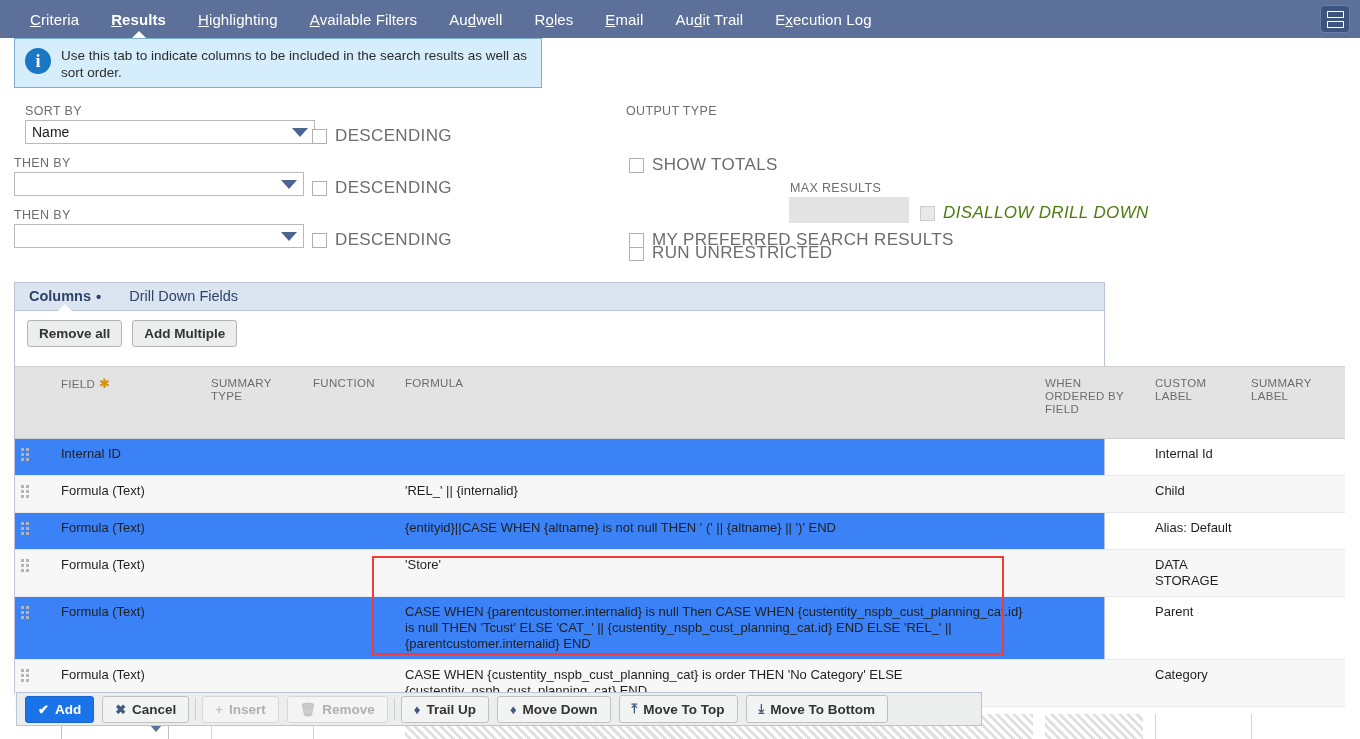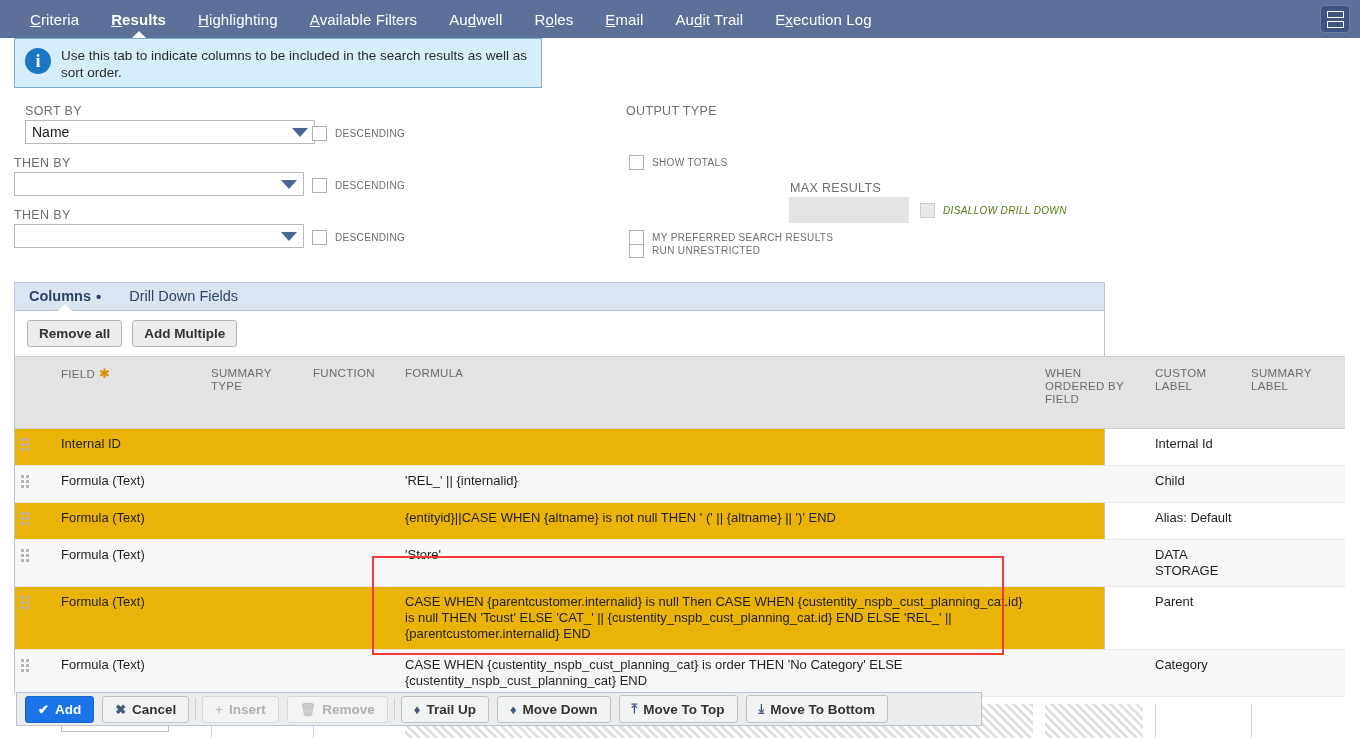--- a/index.html
+++ b/index.html
@@ -64,50 +64,50 @@
   .sel .val { flex:1; overflow:hidden; white-space:nowrap; }
   .caret {
     width:0; height:0; border-left:8px solid transparent; border-right:8px solid transparent;
     border-top:9px solid #4a6591; margin-right:2px;
   }
   .cb {
     width:15px; height:15px; border:1px solid #b0b0b0; background:#ffffff;
     display:inline-block; vertical-align:middle;
   }
   .cb.disabled { background:#e9e9e9; border-color:#cccccc; }
-  .cb-label { font-size:10px; color:#6d6d6d; letter-spacing:0.35px; text-transform:uppercase; }
+  .cb-label { font-size:17px; color:#6d6d6d; letter-spacing:0.35px; text-transform:uppercase; }
   .cb-label.disabled { color:#4d7c0f;font-style:italic; }
   .row-cb { display:flex; align-items:center; gap:8px; }
 
   .txtbox-disabled {
     height:26px; background:#e3e3e3; border:1px solid #e3e3e3;
   }
 
   
   .sublist {
     position:absolute; left:14px; top:282px; width:1091px; height:412px;
-    border:1px solid #b9c4d6; background:#eab308;
+    border:1px solid #b9c4d6; background:#3b82f6;
   }
   .sub-tabs {
     height:28px; background:#dbe5f1; display:flex; align-items:flex-end;
     border-bottom:1px solid #b9c4d6;
   }
   .sub-tab {
     font-size:14.5px; color:#2e4468; padding:0 14px; height:28px;
     display:flex; align-items:center; position:relative; cursor:pointer; white-space:nowrap;
   }
   .sub-tab.active { font-weight:bold; }
   .sub-tab.active:after{
     content:""; position:absolute; left:50%; bottom:-1px; margin-left:-7px;
     border-left:7px solid transparent; border-right:7px solid transparent;
     border-bottom:7px solid #ffffff;
   }
   .sub-tab .dot { color:#2e4468; margin-left:5px; font-size:15px; }
 
-  .btnrow { padding:9px 0 9px 12px; display:flex; gap:10px; background:#ffffff; }
+  .btnrow { padding:9px 0 19px 12px; display:flex; gap:10px; background:#ffffff; }
   .gbtn {
     background:#eceded; border:1px solid #b5b5b5; border-radius:3px;
     font-size:13.5px; font-weight:bold; color:#333; padding:5px 11px; cursor:pointer;
     font-family:"Liberation Sans", sans-serif;
   }
 
   
   .tbl { width:100%; border-collapse:collapse; table-layout:fixed; }
   .tbl thead th {
     background:#e3e3e3; border-top:1px solid #cfcfcf; border-bottom:1px solid #cfcfcf;

